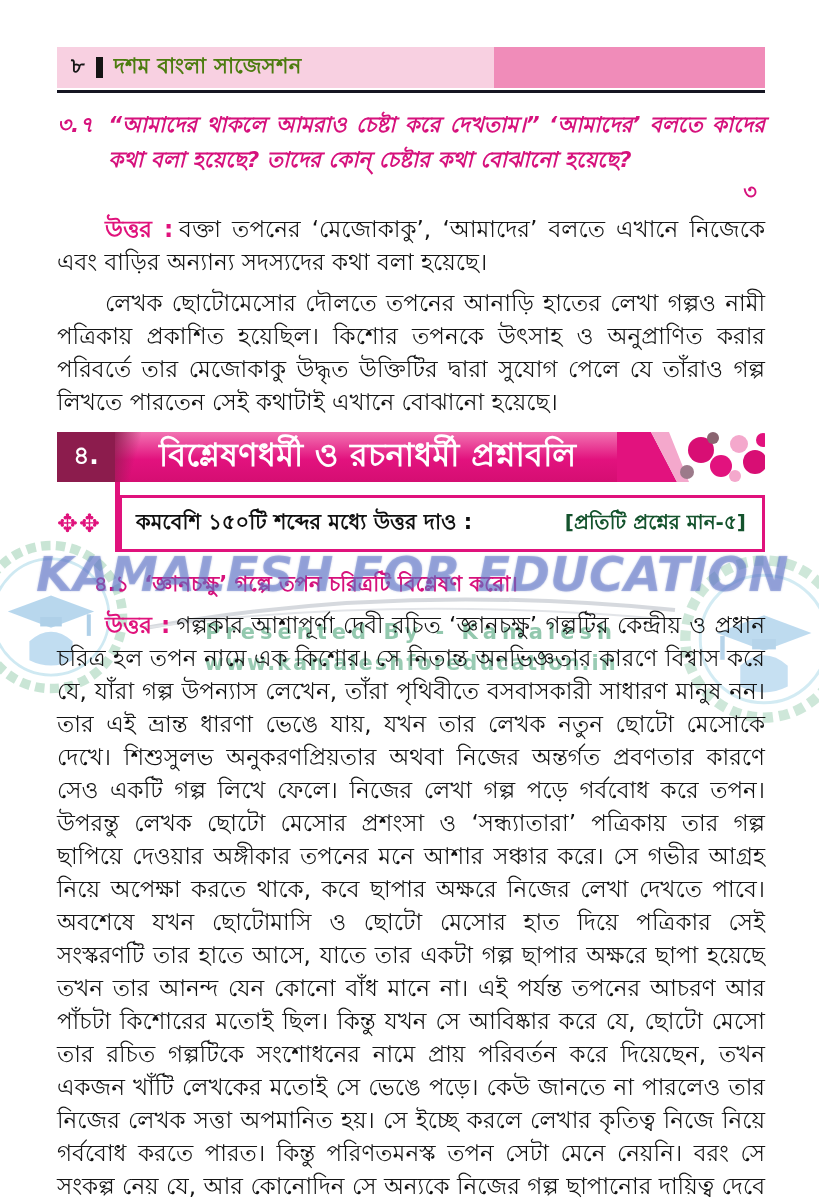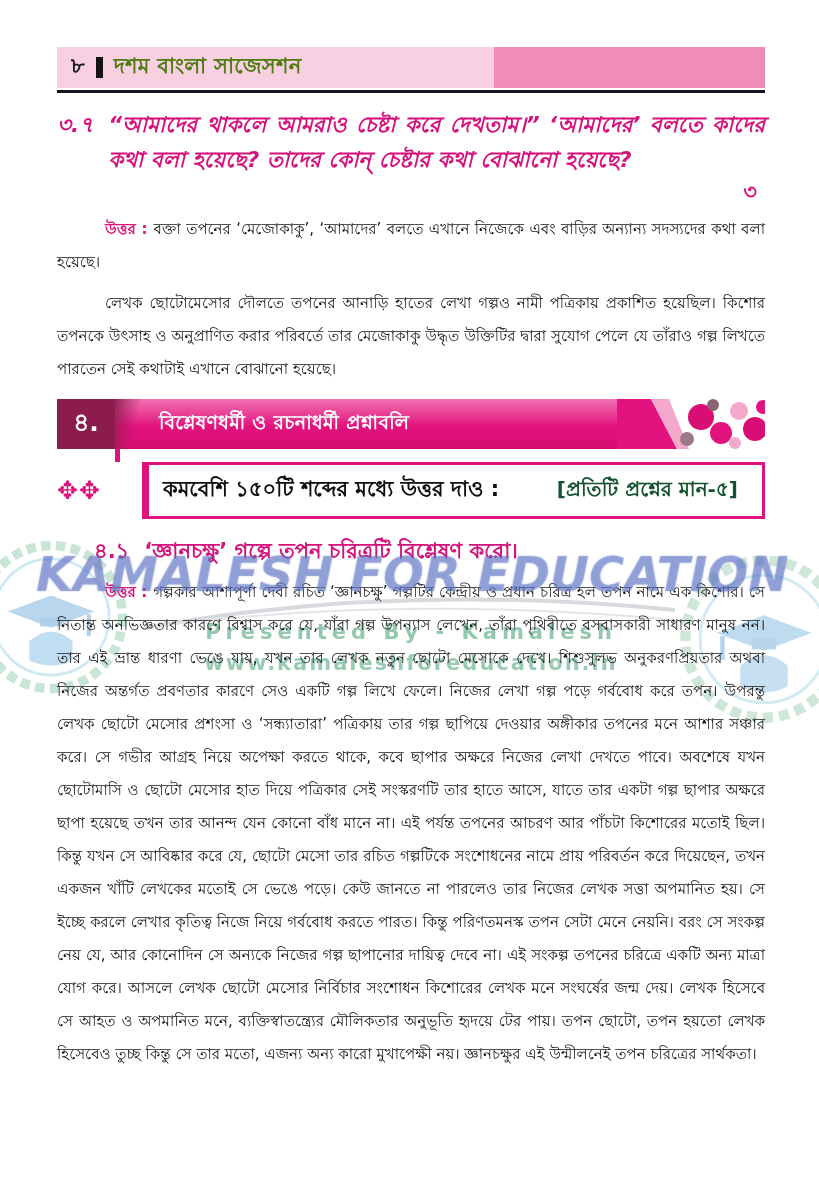--- a/index.html
+++ b/index.html
@@ -27,21 +27,21 @@
   .question { display:flex; gap:15px; color:#D6117C; font-weight:700;
     font-size:21.5px; line-height:35px;justify-content:center; }
   .q37 { margin-top:14px; font-style:italic; }
   .q41 { margin-top:16px; font-style:normal; font-size:21px; line-height:32px;margin-left:37px; }
   .q-num { flex:0 0 auto; }
   .q-text { flex:1; text-align:justify; }
   .marks-line { text-align:right; color:#D6117C; font-weight:700; font-size:21px;
     padding-right:8px; margin-top:2px; line-height:26px; }
 
   
-  .body-para { font-size:15px; line-height:33px; text-align:justify;
+  .body-para { font-size:23px; line-height:33px; text-align:justify;
     color:#141414; }
   .indent { text-indent:48px; }
   .ans-label { color:#E0127C; font-weight:800; padding-right:6px; }
   .p-a1 { margin-top:8px; }
   .p-a2 { margin-top:8px; }
   .p-long { margin-top:9px; }
 
   
   .section-band { display:flex; margin-top:13px; height:50px; position:relative; }
   .section-num {
@@ -49,34 +49,34 @@
     display:flex; align-items:center; justify-content:center;
   }
   .band-mid {
     flex:1; background:linear-gradient(180deg,#F273B2 0%,#E2127E 55%,#D50E72 100%);
     display:flex; align-items:center; padding-left:44px; position:relative;
   }
   .band-notch {
     position:absolute; left:0; top:0; width:26px; height:100%;
     background:linear-gradient(105deg, rgba(140,28,77,.9) 0%, rgba(140,28,77,0) 70%);
   }
-  .band-title { color:#ffffff; font-weight:700; font-size:19px; letter-spacing:.3px; }
+  .band-title { color:#ffffff; font-weight:700; font-size:32px; letter-spacing:.3px; }
   .flourish { flex:0 0 148px; background:#ffffff; position:relative; overflow:hidden; }
   .connector { width:5px; height:13px; background:#E0127C; margin-left:58px; }
 
   
   .instruction-row { display:flex; align-items:stretch; }
   .flower-icons {
     flex:0 0 58px; display:flex; align-items:center; color:#E0127C;
     font-size:25px; font-weight:700; letter-spacing:1px;
   }
   .instruction-box {
     flex:1; border:3px solid #E0127C; border-left-width:7px;
-    padding:8px 24px 8px 14px; display:flex; justify-content:space-between;
-    align-items:center; background:#fff;margin-left:27px;
+    padding:8px 16px 8px 14px; display:flex; justify-content:space-between;
+    align-items:center; background:#fff;
   }
   .inst-text { font-weight:800; font-size:21px; color:#101010; }
   .inst-note { font-weight:800; font-size:20px; color:#14532d; }
 
   
   .wm { position:absolute; pointer-events:none; }
   .wm-title {
     top:546px; left:36px; width:748px; text-align:center; white-space:nowrap;
     font-size:48px; font-weight:800; font-style:italic;
     color:rgba(104,126,206,0.50); text-shadow:0 0 2px rgba(56,78,168,0.35);

